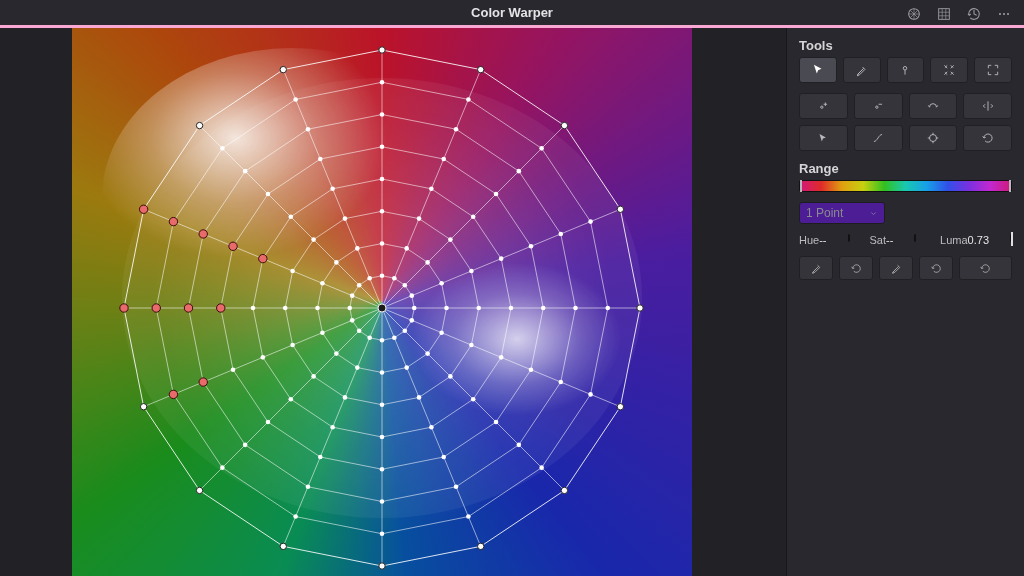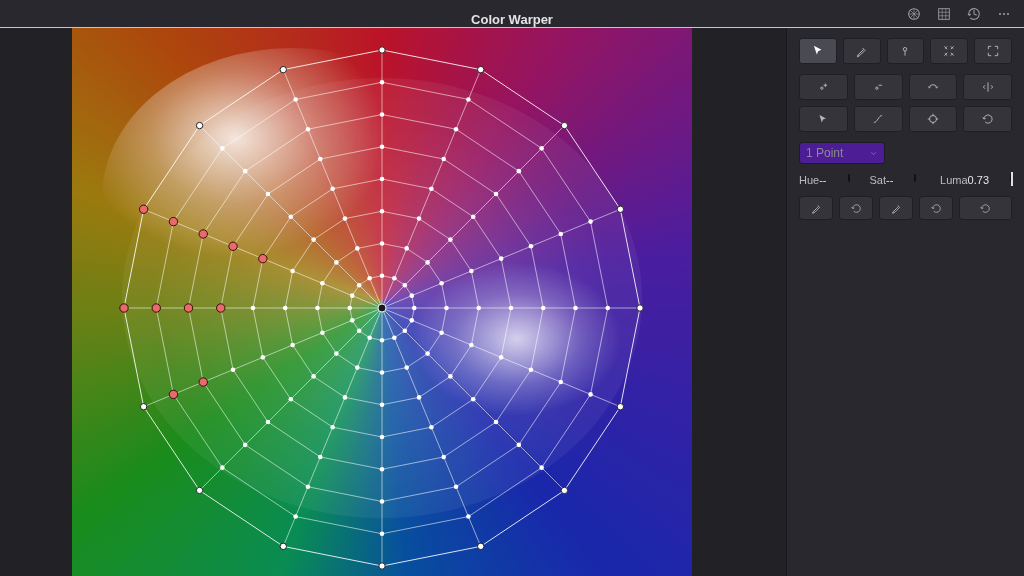--- a/index.html
+++ b/index.html
@@ -9,22 +9,22 @@
     font-family: -apple-system, BlinkMacSystemFont, "Segoe UI", Arial, sans-serif;
     color: #c6c6c8;
     overflow: hidden;
     position: relative;
   }
 
   
   .titlebar {
     position: absolute; top: 0; left: 0; right: 0; height: 28px;
     background: #28282e;
-    display: flex; align-items: flex-end; justify-content: center;
-    border-bottom: 1px solid #f9a8d4;
+    display: flex; align-items: center; justify-content: center;
+    border-bottom: 3px solid #f9a8d4;
   }
   .title { font-size: 13px; font-weight: 600; color: #e4e4e6; }
   .title-actions {
     position: absolute; right: 6px; top: 0; height: 28px;
     display: flex; align-items: center; gap: 2px;
   }
   .ticon {
     width: 28px; height: 22px;
     display: flex; align-items: center; justify-content: center;
     color: #9a9aa0;
@@ -490,20 +490,21 @@
       <circle cx="101.43419553557703" cy="193.6092151435809" r="4.2" fill="#e86a6a" stroke="#3a0d0d" stroke-width="1"></circle>
       <circle cx="131.22931045906603" cy="205.95075583735508" r="4.2" fill="#e86a6a" stroke="#3a0d0d" stroke-width="1"></circle>
       <circle cx="161.02442538255502" cy="218.29229653112924" r="4.2" fill="#e86a6a" stroke="#3a0d0d" stroke-width="1"></circle>
       <circle cx="190.81954030604402" cy="230.63383722490337" r="4.2" fill="#e86a6a" stroke="#3a0d0d" stroke-width="1"></circle>
     </svg>
 </div>
 
 <div class="sidepanel">
 
   <div>
+    <div class="sec-title">Tools</div>
     <div class="toolrow">
       <div class="toolbtn active">
         <svg viewBox="0 0 24 24">
             <path class="fillsvg" d="M5 3l5 15 2.2-5.4L18 10z"></path>
           </svg>
       </div>
       <div class="toolbtn">
         <svg viewBox="0 0 24 24">
             <path d="M4 20l7-7m2-6l4 4m-2-2l-9 9-2 4 4-2 9-9"></path>
           </svg>
@@ -566,20 +567,27 @@
           <path d="M12 3v4M12 17v4M3 12h4M17 12h4"></path>
         </svg>
       </div>
     <div class="toolbtn">
         <svg viewBox="0 0 24 24">
           <path d="M5 12a7 7 0 1 1 2 5M5 12l-2-3M5 12l3-1"></path>
         </svg>
       </div>
   </div>
 
+  <div>
+    <div class="sec-title">Range</div>
+    <div class="range-strip">
+      <div class="range-edge-l"></div>
+      <div class="range-edge-r"></div>
+    </div>
+  </div>
 
 
   <div class="select-row">
     <div class="select">
       <span>1 Point</span>
       <svg class="chev" viewBox="0 0 24 24">
           <path d="M6 9l6 6 6-6" stroke="#8a8a90" stroke-width="2" fill="none"></path>
         </svg>
     </div>
   </div>

